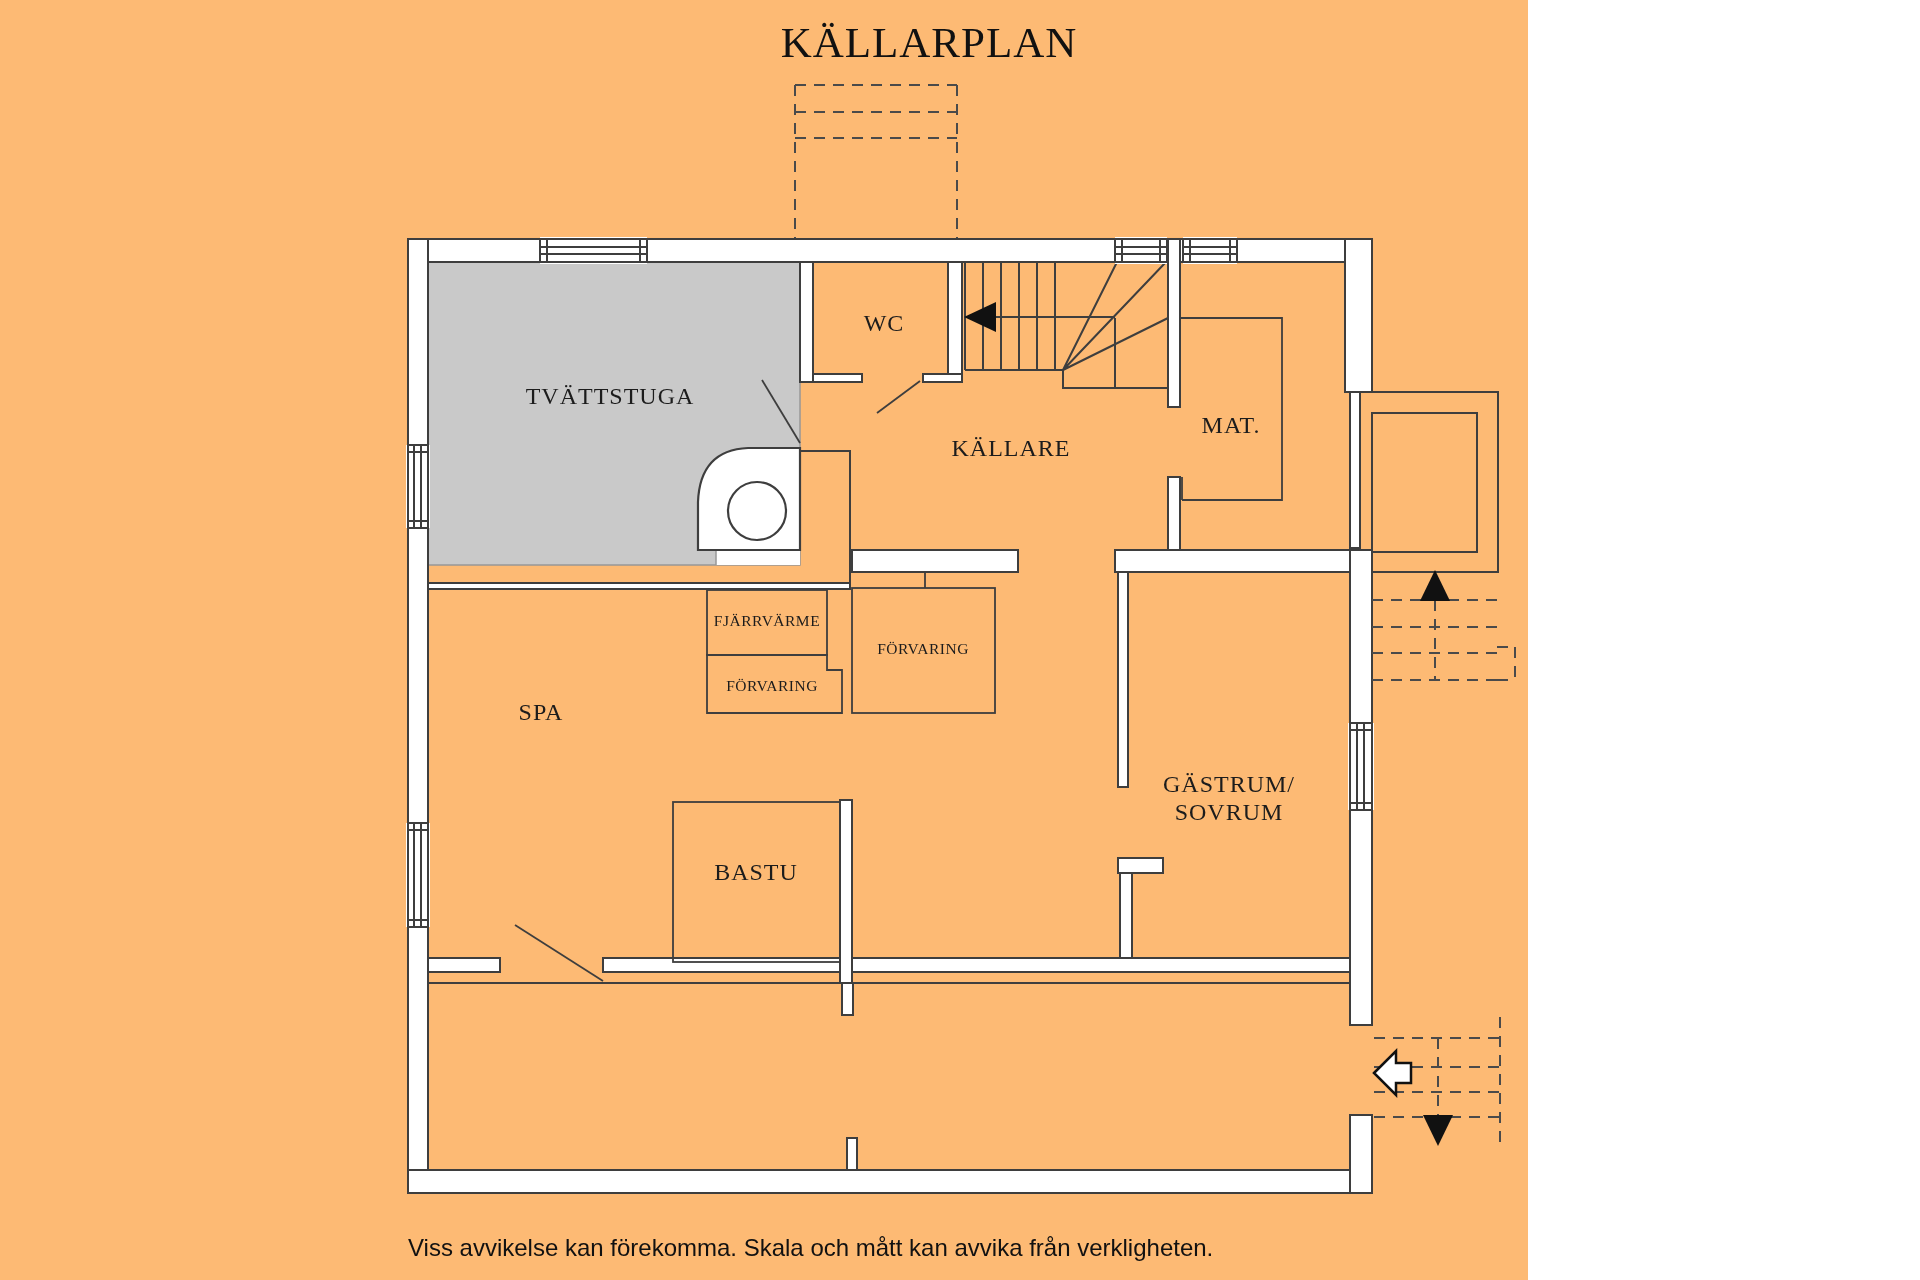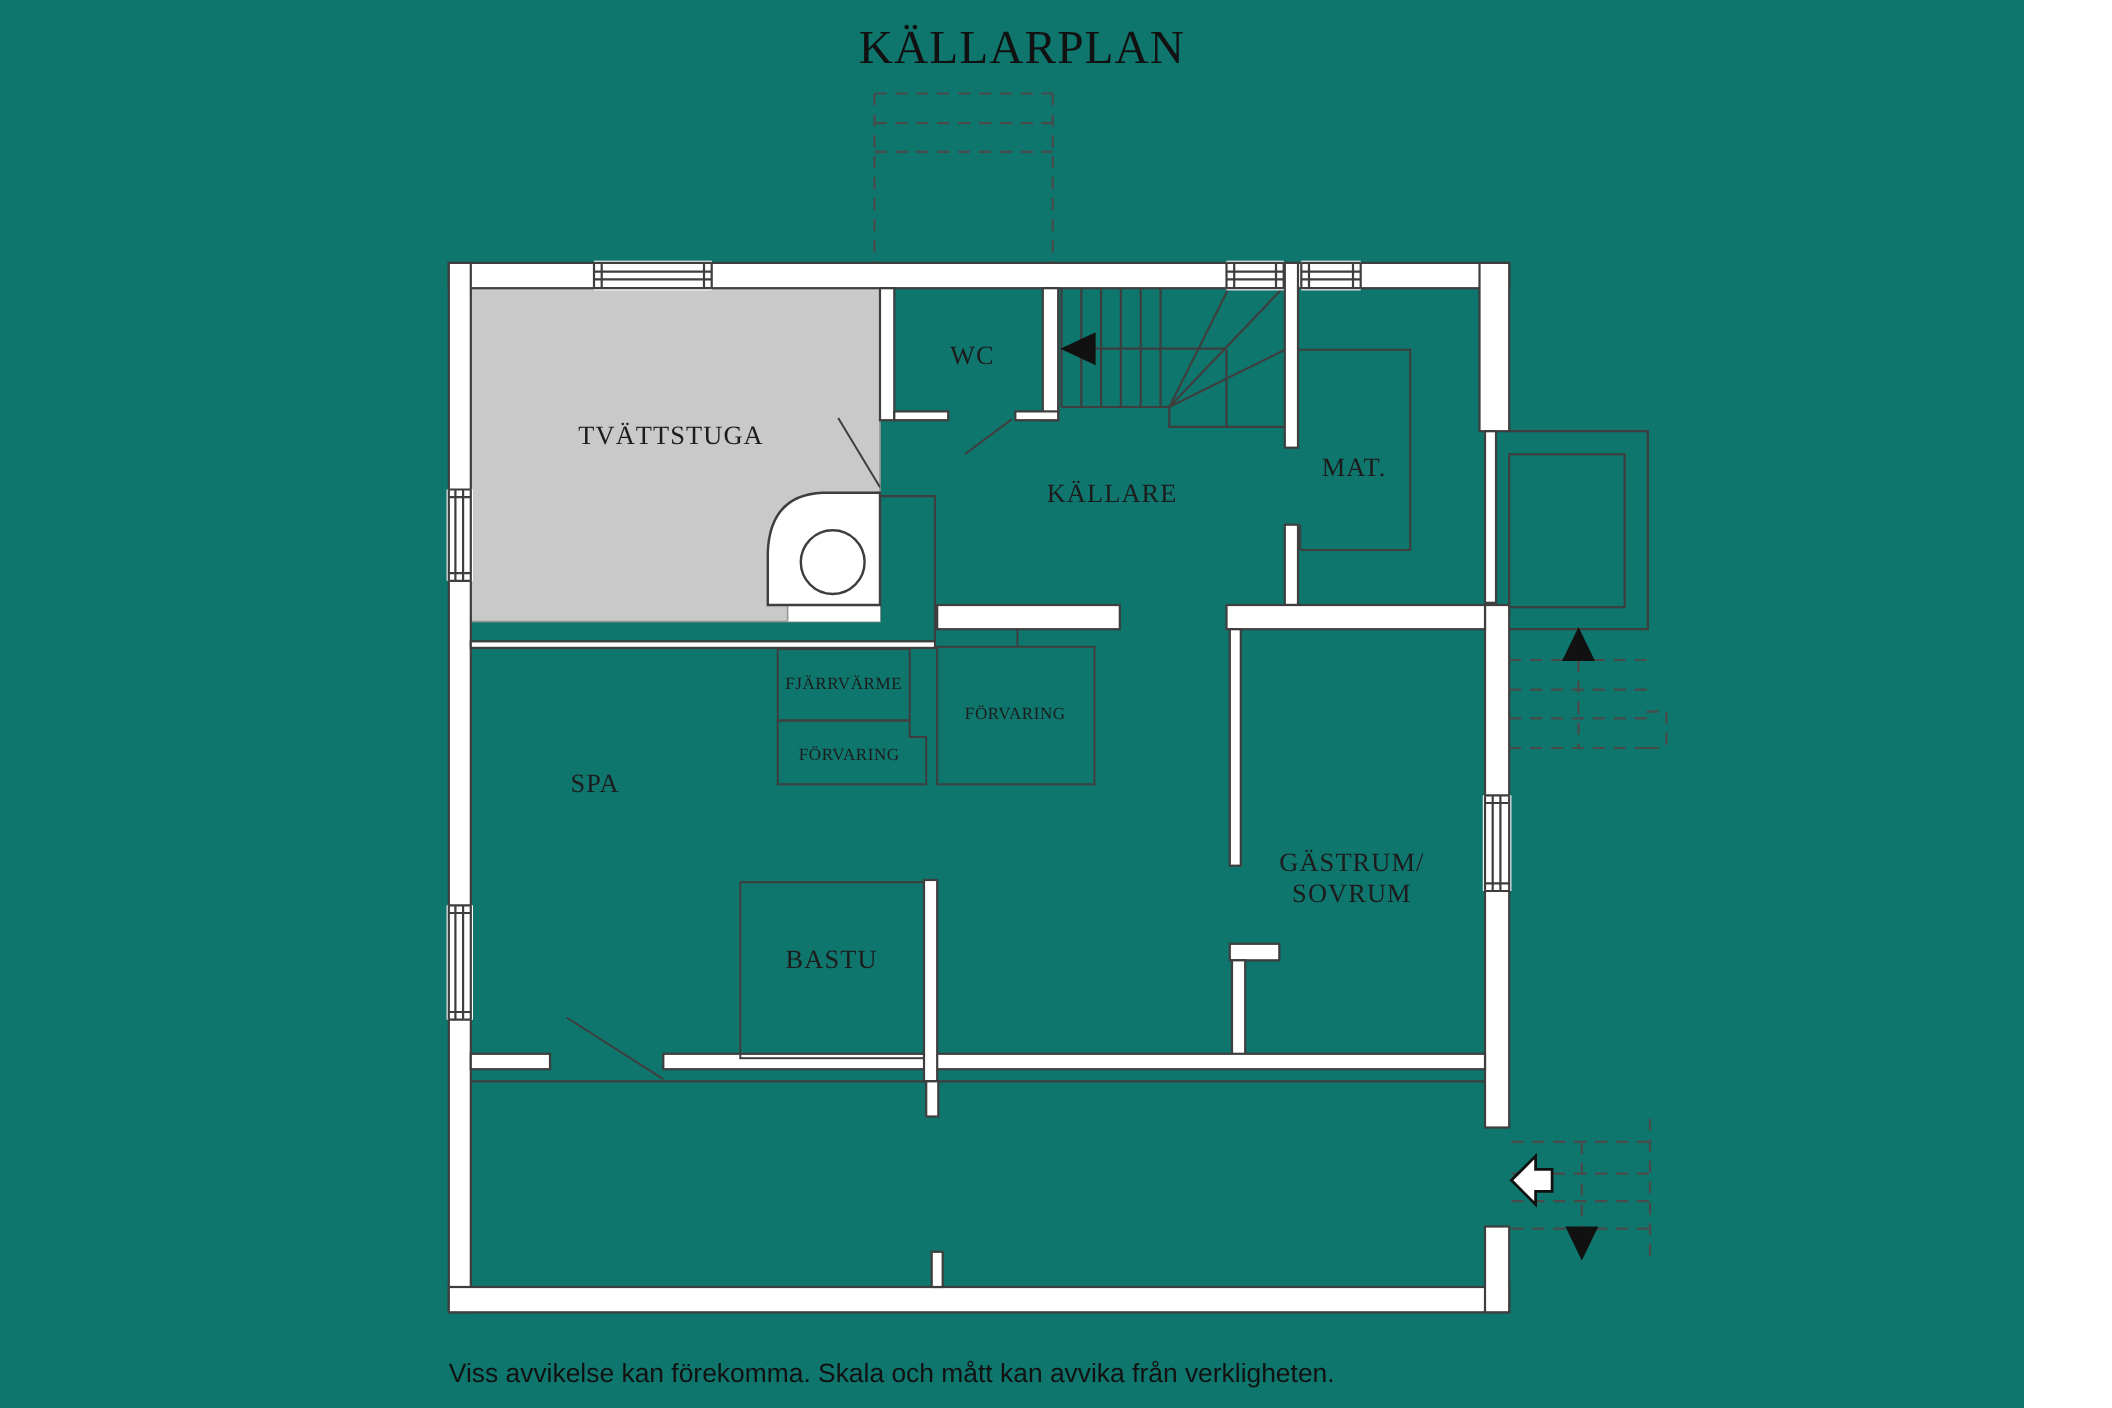--- a/index.html
+++ b/index.html
@@ -1,16 +1,16 @@
 <!DOCTYPE html>
 <html><head>
 <meta charset="utf-8">
 <style>
   html,body{margin:0;padding:0;background:#ffffff;}
-  #page{position:relative;width:1840px;height:1280px;background:#0f766e;overflow:hidden;
+  #page{position:relative;width:1528px;height:1280px;background:#fdba74;overflow:hidden;
         font-family:"Liberation Serif",serif;}
   svg{position:absolute;left:0;top:0;}
   .wall{fill:#ffffff;stroke:#3e3e3e;stroke-width:2;}
   .ln{fill:none;stroke:#3e3e3e;stroke-width:2;}
   .thin{fill:none;stroke:#3e3e3e;stroke-width:1.8;}
   .dash{fill:none;stroke:#4a4a4a;stroke-width:2;stroke-dasharray:11 8;}
   .blk{fill:#111111;stroke:none;}
   .plan-title{font-family:"Liberation Serif",serif;font-size:43px;fill:#111;letter-spacing:1px;}
   .room-label{font-family:"Liberation Serif",serif;font-size:24px;letter-spacing:1px;fill:#1c1c1c;}
   .room-label-sm{font-family:"Liberation Serif",serif;font-size:15.5px;letter-spacing:0.5px;fill:#1c1c1c;}

